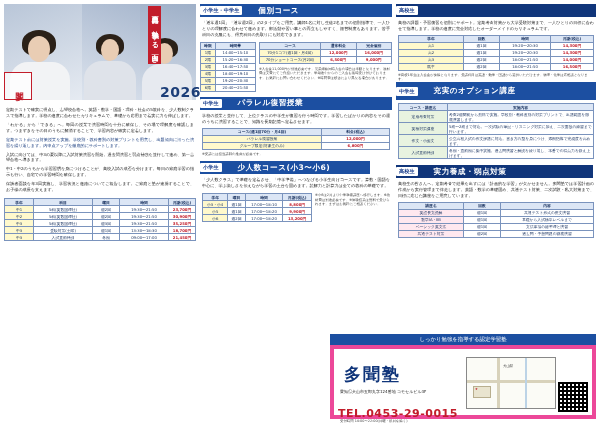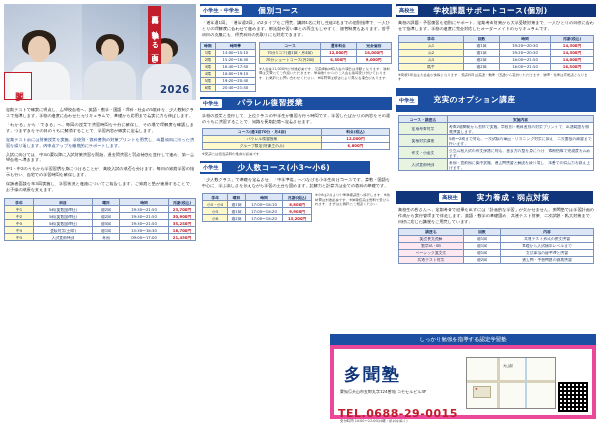--- a/index.html
+++ b/index.html
@@ -26,21 +26,21 @@
   
   #photo{position:absolute;left:4px;top:4px;width:192px;height:96px;background:linear-gradient(135deg,#cfd8e6 0%,#e8edf4 40%,#c6d2e2 100%);overflow:hidden;}
   #photo .p1{position:absolute;left:0;top:0;width:78px;height:96px;background:linear-gradient(160deg,#b9c6d8,#e6ebf2);}
   #photo .p2{position:absolute;left:78px;top:0;width:58px;height:96px;background:linear-gradient(200deg,#aab9cf,#dde4ee);}
   #photo .p3{position:absolute;left:136px;top:0;width:56px;height:96px;background:linear-gradient(190deg,#9fb0c8,#d3dce8);}
   #photo .face{position:absolute;border-radius:50%;background:#e9cdb4;}
   #photo .hair{position:absolute;border-radius:50% 50% 40% 40%;background:#2b2118;}
   #photo .body{position:absolute;border-radius:18px 18px 0 0;}
   #cat{position:absolute;left:148px;top:6px;background:#c21d2b;color:#fff;font-size:7px;font-weight:bold;writing-mode:vertical-rl;line-height:1.25;padding:4px 2px;letter-spacing:1px;}
   #stamp{position:absolute;left:4px;top:72px;width:26px;height:26px;border:1.2px solid #c21d2b;color:#c21d2b;font-size:8px;font-weight:bold;display:flex;align-items:center;justify-content:center;writing-mode:vertical-rl;background:rgba(255,255,255,.75);}
-  #year{position:absolute;left:160px;top:84px;font-size:10px;color:#1c3e78;font-weight:bold;letter-spacing:.5px;}
+  #year{position:absolute;left:160px;top:84px;font-size:14px;color:#1c3e78;font-weight:bold;letter-spacing:.5px;}
 
   
   #footbar{position:absolute;left:330px;top:334px;width:266px;height:11px;background:#1c4fa1;color:#fff;font-size:5.4px;display:flex;align-items:center;justify-content:center;}
   #footbox{position:absolute;left:330px;top:345px;width:266px;height:74px;border:4px solid #ec4899;box-sizing:border-box;background:#fff;}
   #logo{position:absolute;left:10px;top:14px;font-size:17px;font-weight:bold;color:#10357a;letter-spacing:2px;}
   #addr{position:absolute;left:6px;top:40px;font-size:4px;color:#222;line-height:1.5;}
   #tel{position:absolute;left:4px;top:58px;width:180px;font-size:11px;font-weight:bold;color:#c21d2b;letter-spacing:.5px;}
   #map{position:absolute;right:36px;top:8px;width:88px;height:50px;border:.6px solid #888;background:#fbfbf6;}
   #qr{position:absolute;right:4px;bottom:3px;width:30px;height:30px;background:
      repeating-linear-gradient(0deg,#000 0 2px,#fff 2px 4px),
@@ -256,21 +256,20 @@
         </tbody>
           </table>
         <div class="note" style="flex:1;">※小6は2月より中学準備講座へ移行します。※教材費は別途必要です。※体験授業は無料で受けられます。まずはお気軽にご相談ください。</div>
       </div>
     </div>
   </div>
 
   <div class="col" style="left:396px;top:4px;width:200px;">
     <div class="hdr navy" style="width:200px;height:13px;">
       <span class="tag">高校生</span>
-      <span class="ttl">学校課題サポートコース(個別)</span>
     </div>
     <div style="padding:3px 2px 0 2px;">
       <div class="body-txt">高校の課題・予習復習を個別にサポート。定期考査対策から大学受験対策まで、一人ひとりの目標に合わせて指導します。学校の進度に完全対応したオーダーメイドのカリキュラムです。</div>
       <table style="margin-top:3px;">
         <tbody>
             <tr>
           <th style="width:62px">学年</th>
           <th>回数</th>
           <th style="width:48px">時間</th>
           <th style="width:40px">月謝(税込)</th>
@@ -297,21 +296,21 @@
           <td class="yel">既卒</td>
           <td>週2回</td>
           <td>18:00〜21:50</td>
           <td class="price">16,500円</td>
         </tr>
       </tbody>
         </table>
       <div class="note" style="margin-top:2px;">※高校1年生は入会金が免除となります。受講科目は英語・数学・国語から選択いただけます。物理・化学は応相談となります。</div>
     </div>
 
-    <div class="hdr blue" style="width:200px;height:24px;margin-top:6px;">
+    <div class="hdr blue" style="width:200px;height:18px;">
       <span class="tag">中学生</span>
       <span class="ttl">充実のオプション講座</span>
     </div>
     <div style="padding:3px 2px 0 2px;">
       <table>
         <tbody>
             <tr>
           <th style="width:46px">コース・講座名</th>
           <th>実施内容</th>
         </tr>
@@ -328,21 +327,21 @@
           <td style="text-align:left">公立高校入試の作文課題に対応。書き方の型を身につけ、添削指導で完成度を高めます。</td>
         </tr>
         <tr>
           <td class="greenhdr">入試直前特訓</td>
           <td style="text-align:left">冬期・直前期に集中実施。過去問演習と解説を繰り返し、本番での得点力を鍛え上げます。</td>
         </tr>
       </tbody>
         </table>
     </div>
 
-    <div class="hdr navy" style="width:197px;height:13px;margin-top:20px;justify-content:center;">
+    <div class="hdr navy" style="width:197px;height:13px;margin-top:6px;">
       <span class="tag">高校生</span>
       <span class="ttl">実力養成・弱点対策</span>
     </div>
     <div style="padding:3px 2px 0 2px;">
       <div class="body-txt">高校生の皆さんへ。定期考査で結果を出すには「計画的な学習」が欠かせません。多聞塾では学習計画の作成から実行管理まで伴走します。英語・数学の基礎固め、共通テスト対策、二次試験・私大対策まで、目標に応じた講座をご用意しています。</div>
       <table style="margin-top:3px;">
         <tbody>
             <tr>
           <th style="width:62px">講座名</th>
           <th style="width:34px">回数</th>
@@ -371,21 +370,21 @@
       </tbody>
         </table>
     </div>
   </div>
 
   <div id="footbar">しっかり勉強を指導する認定学習塾</div>
   <div id="footbox">
     <div id="logo">多聞塾</div>
     <div id="addr">愛知県犬山市五郎丸字124番地 コモセルビル3F</div>
     <div id="tel">
-      <span>TEL.</span><span>0688-29-0015</span>
+      <span>TEL.</span><span>0453-29-0015</span>
     </div>
     <div id="map">
       <div style="position:absolute;left:0;top:22px;width:88px;height:3px;background:#d8d2bb;"></div>
       <div style="position:absolute;left:30px;top:0;width:3px;height:50px;background:#d8d2bb;"></div>
       <div style="position:absolute;left:58px;top:0;width:2px;height:50px;background:#bcd3e6;"></div>
       <div style="position:absolute;left:6px;top:28px;width:16px;height:10px;background:#e9e4cf;border:.4px solid #b8ae8e;"></div>
       <div style="position:absolute;left:36px;top:6px;font-size:3.4px;color:#333;">犬山駅</div>
       <div style="position:absolute;left:8px;top:29px;font-size:3.2px;color:#c21d2b;font-weight:bold;">★</div>
     </div>
     <div id="qr"></div>

